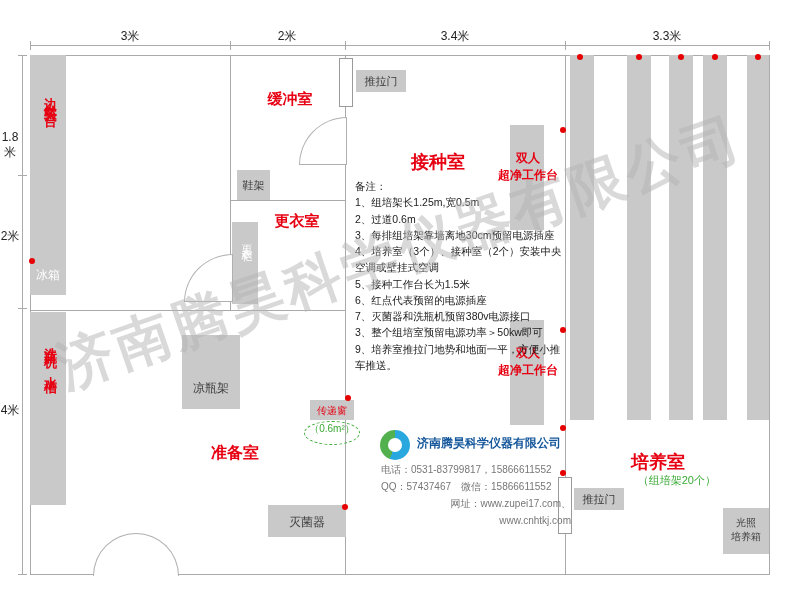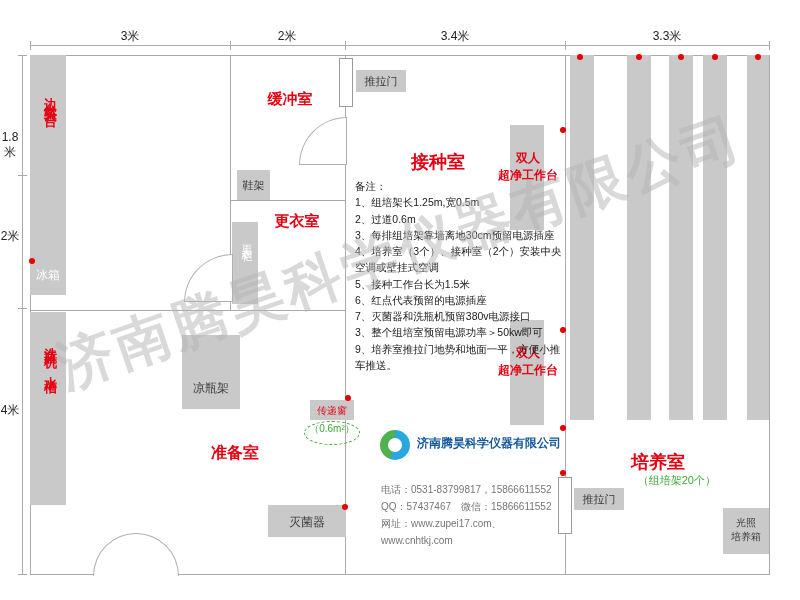--- a/index.html
+++ b/index.html
@@ -11,21 +11,21 @@
   .room-label{color:#e60012;font-weight:bold;text-align:center;}
   .equip-label{color:#3a3a3a;font-size:11px;text-align:center;}
   .vtext{writing-mode:vertical-rl;letter-spacing:4px;}
   .dot{width:6px;height:6px;border-radius:50%;background:#e60000;position:absolute;z-index:30;}
   .door{position:absolute;background:#ffffff;border:1px solid #b0b0b0;z-index:10;}
   .slide-door{position:absolute;background:#ffffff;border:1px solid #9a9a9a;z-index:12;}
   .note-item{font-size:10.5px;color:#1a1a1a;line-height:1.55;}
   .wm{position:absolute;left:-20px;top:215px;width:840px;text-align:center;white-space:nowrap;
       font-size:56px;font-weight:bold;letter-spacing:4px;color:#b5b5b5;opacity:0.5;
       transform:rotate(-19deg);z-index:40;pointer-events:none;}
-  .contact{font-size:10px;color:#777;line-height:17px;margin-top:20px;}
+  .contact{font-size:10px;color:#777;line-height:17px;}
   .logo{width:30px;height:30px;border-radius:50%;background:conic-gradient(#29a8df 0deg 200deg,#52b04f 200deg 360deg);position:relative;}
   .logo .hole{position:absolute;left:8px;top:8px;width:14px;height:14px;border-radius:50%;background:#fff;}
 </style>
 </head>
 <body>
 
 <div id="canvas">
 
   <div class="wm">济南腾昊科学仪器有限公司</div>
 
@@ -151,21 +151,21 @@
     <div class="note-item">9、培养室推拉门地势和地面一平，方便小推车推送。</div>
   </div>
 
   <div class="abs" style="left:375px;top:425px;width:190px;z-index:20;">
     <div class="logo" style="position:absolute;left:5px;top:5px;">
       <div class="hole"></div>
     </div>
     <div style="position:absolute;left:42px;top:10px;width:160px;color:#14579b;font-weight:bold;font-size:12px;">济南腾昊科学仪器有限公司</div>
     <div class="contact" style="position:absolute;left:6px;top:36px;width:190px;">电话：0531-83799817，15866611552</div>
     <div class="contact" style="position:absolute;left:6px;top:53px;width:190px;">QQ：57437467　微信：15866611552</div>
-    <div class="contact" style="position:absolute;left:6px;top:70px;width:190px;">网址：www.zupei17.com、www.cnhtkj.com</div>
+    <div class="contact" style="position:absolute;left:6px;top:70px;width:190px;text-align:right;">网址：www.zupei17.com、www.cnhtkj.com</div>
   </div>
 
   <div class="dot" style="left:577px;top:54px;"></div>
   <div class="dot" style="left:636px;top:54px;"></div>
   <div class="dot" style="left:678px;top:54px;"></div>
   <div class="dot" style="left:712px;top:54px;"></div>
   <div class="dot" style="left:755px;top:54px;"></div>
   <div class="dot" style="left:29px;top:258px;"></div>
   <div class="dot" style="left:560px;top:127px;"></div>
   <div class="dot" style="left:560px;top:327px;"></div>

